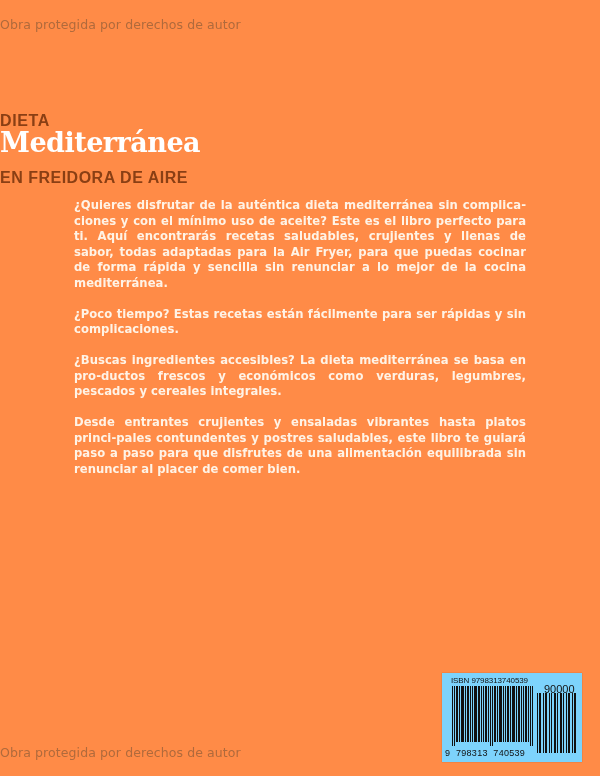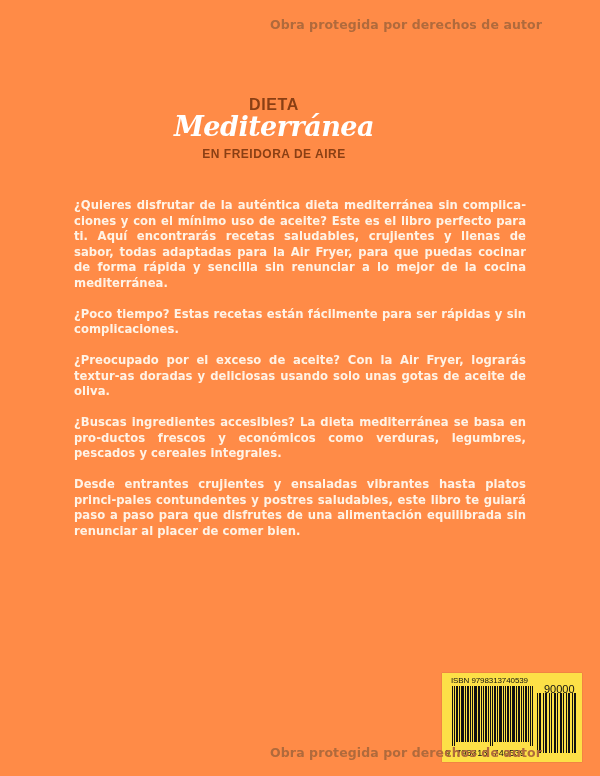--- a/index.html
+++ b/index.html
@@ -3,58 +3,58 @@
 <meta charset="utf-8">
 <style>
   html, body { margin: 0; padding: 0; }
   body {
     width: 600px; height: 776px; overflow: hidden;
     background: #ff8b47;
     position: relative;
     font-family: "DejaVu Sans", sans-serif;
   }
   .watermark {
-    position: absolute; left: 0; width: 542px; text-align: right;
+    position: absolute; left: 0; width: 542px; text-align: left;
     font-family: "DejaVu Sans", sans-serif;
-    font-weight: bold; font-size: 12.5px; color: #b06a3c;
+    font-weight: normal; font-size: 12.5px; color: #b06a3c;
     letter-spacing: 0.1px;
   }
   .wm-top { top: 17px; }
   .wm-bottom { top: 745px; }
 
   .title-block {
-    position: absolute; top: 96px; left: 0; width: 548px; text-align: center;
+    position: absolute; top: 112px; left: 0; width: 548px; text-align: left;
   }
   .t-dieta {
     font-family: "Liberation Sans", sans-serif; font-weight: bold;
     font-size: 16px; color: #8a3f14; letter-spacing: 0.6px; line-height: 18px;
   }
   .t-script {
-    font-family: "DejaVu Serif", serif; font-style: italic; font-weight: bold;
+    font-family: "DejaVu Serif", serif; font-weight: bold;
     font-size: 27px; color: #ffffff; line-height: 28px; margin-top: -1px;
     letter-spacing: -0.5px;
   }
   .t-sub {
     font-family: "Liberation Sans", sans-serif; font-weight: bold;
-    font-size: 12px; color: #8a3f14; letter-spacing: 0.5px; line-height: 18px;
-    margin-top: 4px;
+    font-size: 16px; color: #8a3f14; letter-spacing: 0.5px; line-height: 18px;
+    margin-top: 12px;
   }
 
   .body-text {
     position: absolute; left: 74px; width: 452px; top: 198px;
     font-family: "DejaVu Sans", sans-serif;
     font-size: 11.6px; line-height: 15.5px; color: #fff3e6;
     text-align: justify; letter-spacing: 0.05px;
   }
   .body-text p { margin: 0 0 15.5px 0; hyphens: manual; font-weight: bold; }
   .body-text p.last { text-align: left; }
 
   .barcode-box {
     position: absolute; left: 442px; top: 673px; width: 140px; height: 89px;
-    background: #fde047; box-shadow: 0 0 1px rgba(0,0,0,0.3);
+    background: #7dd3fc; box-shadow: 0 0 1px rgba(0,0,0,0.3);
   }
   .isbn-label {
     position: absolute; left: 9px; top: 3px;
     font-family: "Liberation Sans", sans-serif; font-size: 8px; color: #111;
     letter-spacing: -0.1px;
   }
   .price-label {
     position: absolute; left: 102px; top: 10px;
     font-family: "Liberation Sans", sans-serif; font-size: 11px; color: #111;
   }
@@ -77,21 +77,20 @@
 
 <div class="title-block">
   <div class="t-dieta">DIETA</div>
   <div class="t-script">Mediterránea</div>
   <div class="t-sub">EN FREIDORA DE AIRE</div>
 </div>
 
 <div class="body-text">
   <p>¿Quieres disfrutar de la auténtica dieta mediterránea sin complica-ciones y con el mínimo uso de aceite? Este es el libro perfecto para ti. Aquí encontrarás recetas saludables, crujientes y llenas de sabor, todas adaptadas para la Air Fryer, para que puedas cocinar de forma rápida y sencilla sin renunciar a lo mejor de la cocina mediterránea.</p>
   <p>¿Poco tiempo? Estas recetas están fácilmente para ser rápidas y sin complicaciones.</p>
-  <p>¿Preocupado por el exceso de aceite? Con la Air Fryer, lograrás textur-as doradas y deliciosas usando solo unas gotas de aceite de oliva.</p>
   <p>¿Buscas ingredientes accesibles? La dieta mediterránea se basa en pro-ductos frescos y económicos como verduras, legumbres, pescados y cereales integrales.</p>
   <p>Desde entrantes crujientes y ensaladas vibrantes hasta platos princi-pales contundentes y postres saludables, este libro te guiará paso a paso para que disfrutes de una alimentación equilibrada sin renunciar al placer de comer bien.</p>
 </div>
 
 <div class="barcode-box">
   <div class="isbn-label">ISBN 9798313740539</div>
   <div class="price-label">90000</div>
   <svg class="bars-main" viewBox="0 0 82 60" preserveAspectRatio="none">
     <g fill="#111">
       <rect x="0" y="0" width="1" height="60"></rect>

